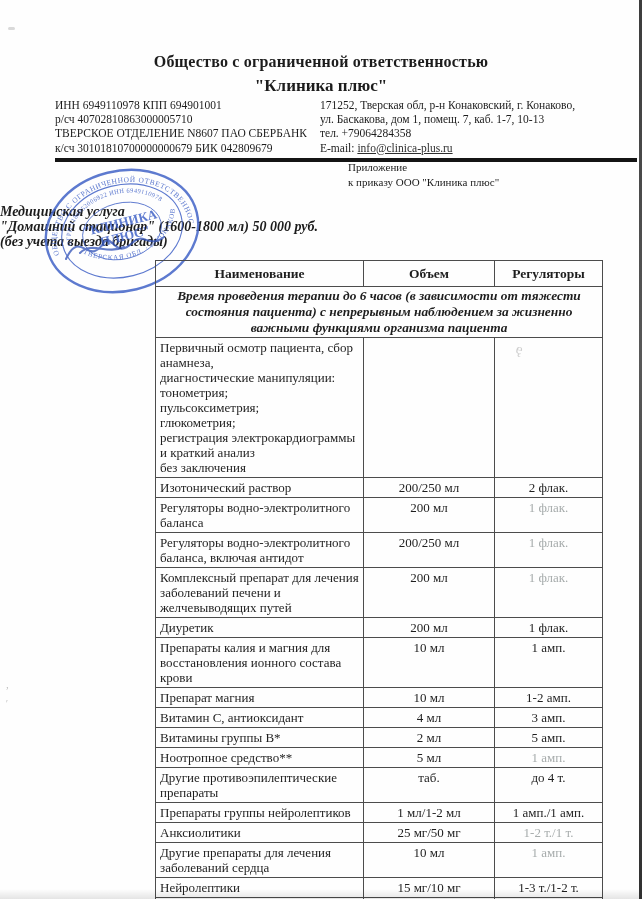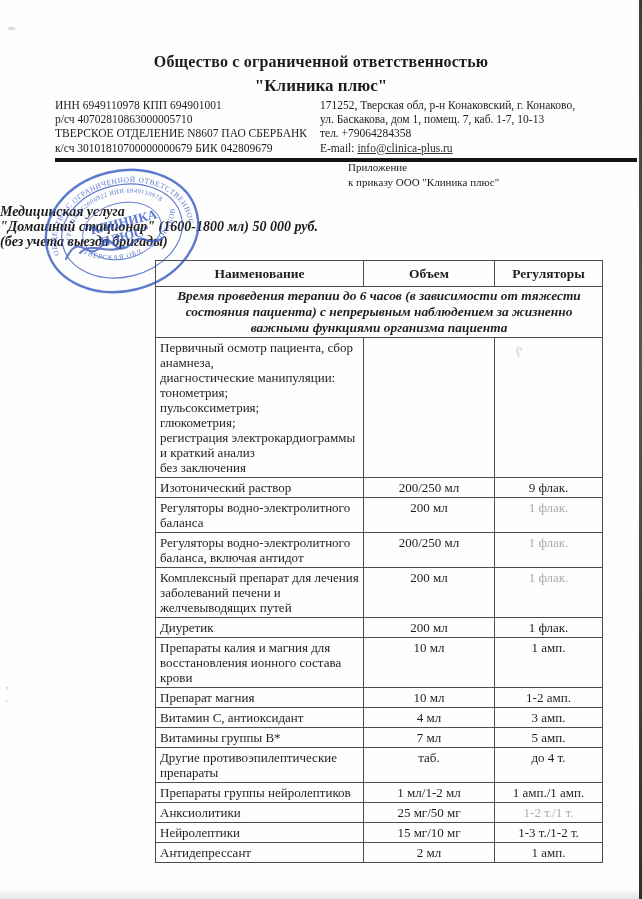--- a/index.html
+++ b/index.html
@@ -142,21 +142,21 @@
 пульсоксиметрия;
 глюкометрия;
 регистрация электрокардиограммы и краткий анализ
 без заключения</td>
           <td class="center"></td>
           <td class="center"></td>
         </tr>
         <tr>
           <td class="name">Изотонический раствор</td>
           <td class="center">200/250 мл</td>
-          <td class="center">9 флак.</td>
+          <td class="center">2 флак.</td>
         </tr>
         <tr>
           <td class="name">Регуляторы водно-электролитного баланса</td>
           <td class="center">200 мл</td>
           <td class="center faded">1 флак.</td>
         </tr>
         <tr>
           <td class="name">Регуляторы водно-электролитного баланса,  включая антидот</td>
           <td class="center">200/250 мл</td>
           <td class="center faded">1 флак.</td>
@@ -181,37 +181,47 @@
           <td class="center">10 мл</td>
           <td class="center">1-2 амп.</td>
         </tr>
         <tr>
           <td class="name">Витамин С, антиоксидант</td>
           <td class="center">4 мл</td>
           <td class="center">3 амп.</td>
         </tr>
         <tr>
           <td class="name">Витамины группы В*</td>
-          <td class="center">7 мл</td>
+          <td class="center">2 мл</td>
           <td class="center">5 амп.</td>
+        </tr>
+        <tr>
+          <td class="name">Ноотропное средство**</td>
+          <td class="center">5 мл</td>
+          <td class="center faded">1 амп.</td>
         </tr>
         <tr>
           <td class="name">Другие противоэпилептические препараты</td>
           <td class="center">таб.</td>
           <td class="center">до 4 т.</td>
         </tr>
         <tr>
           <td class="name">Препараты группы нейролептиков</td>
           <td class="center">1 мл/1-2 мл</td>
           <td class="center">1 амп./1 амп.</td>
         </tr>
         <tr>
           <td class="name">Анксиолитики</td>
           <td class="center">25 мг/50 мг</td>
           <td class="center faded">1-2 т./1 т.</td>
+        </tr>
+        <tr>
+          <td class="name">Другие препараты для лечения заболеваний сердца</td>
+          <td class="center">10 мл</td>
+          <td class="center faded">1 амп.</td>
         </tr>
         <tr>
           <td class="name">Нейролептики</td>
           <td class="center">15 мг/10 мг</td>
           <td class="center">1-3 т./1-2 т.</td>
         </tr>
         <tr>
           <td class="name">Антидепрессант</td>
           <td class="center">2 мл</td>
           <td class="center">1 амп.</td>

